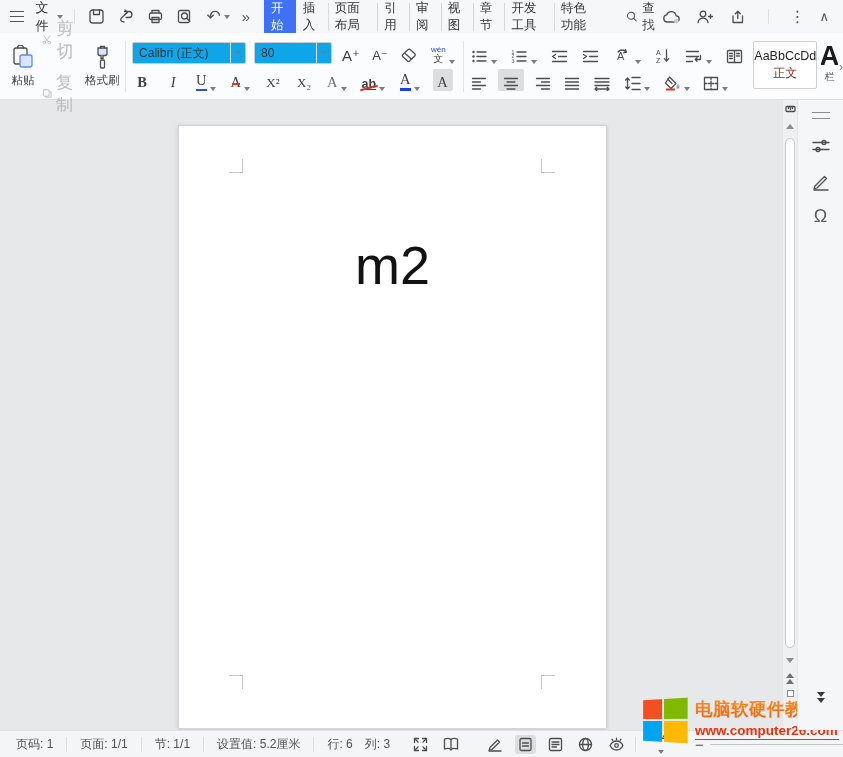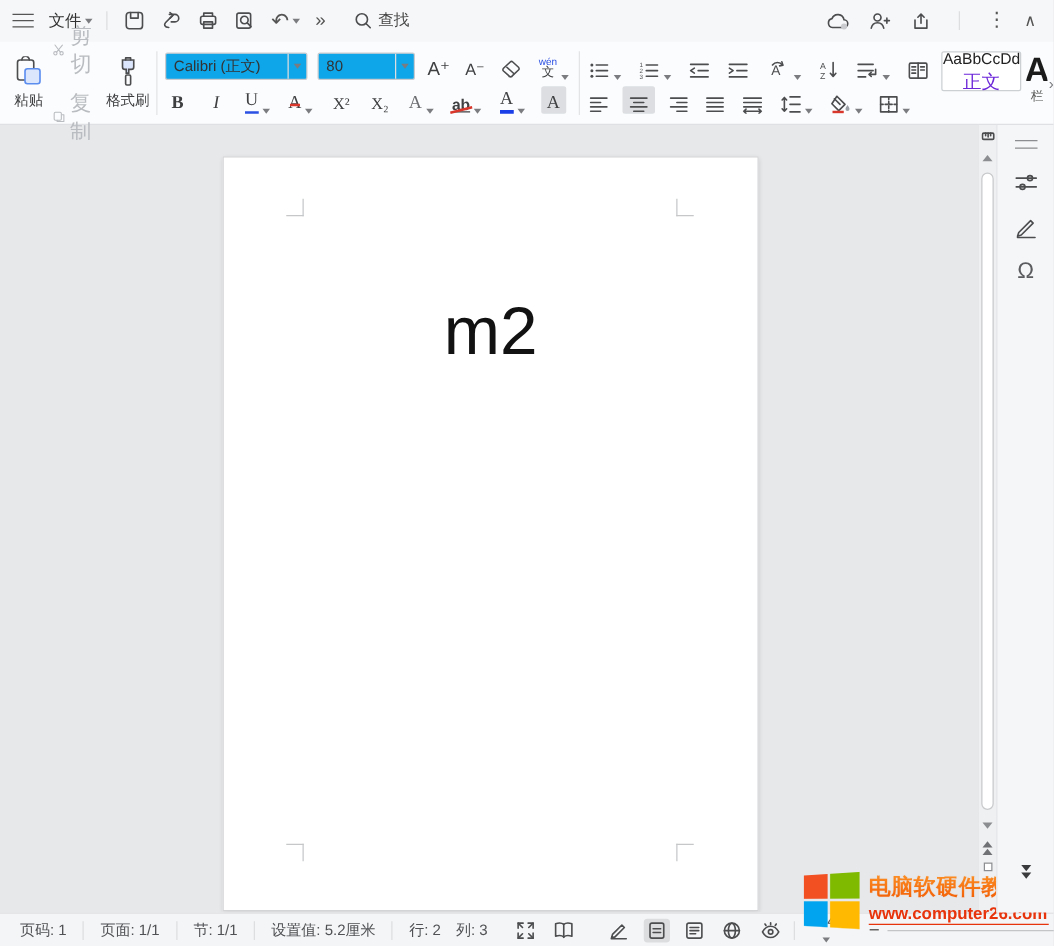--- a/index.html
+++ b/index.html
@@ -51,23 +51,23 @@
   .s-line{position:relative;}
   .s-line:after{content:"";position:absolute;left:1px;right:1px;top:55%;height:1.5px;background:#d9372c;}
   .c-line{border-bottom:3px solid #1a3ee8;}
   .hl-ab{position:relative;font-size:12.5px;font-weight:bold;color:#3f4042;text-decoration:underline;}
   .hl-ab:after{content:"";position:absolute;left:-2px;bottom:2px;width:18px;height:2px;background:#d9372c;transform:rotate(-14deg);}
   .phon{display:flex;flex-direction:column;align-items:center;line-height:1;}
   .phon .p1{font-size:8px;color:#2b50e3;}
   .phon .p2{font-size:10px;color:#3f4042;}
 
   
-  .stylebox{width:72px;height:32px;border:1px solid #cdd0d3;background:#fff;border-radius:2px;display:flex;flex-direction:column;align-items:center;justify-content:center;margin:4px 0 0 8px;}
+  .stylebox{width:72px;height:48px;border:1px solid #cdd0d3;background:#fff;border-radius:2px;display:flex;flex-direction:column;align-items:center;justify-content:center;margin:4px 0 0 8px;}
   .stylebox .l1{font-size:12.5px;color:#222;}
-  .stylebox .l2{font-size:15px;color:#6d28d9;margin-top:2px;}
+  .stylebox .l2{font-size:12px;color:#7f1d1d;margin-top:2px;}
   .newstyle{display:flex;flex-direction:column;align-items:center;margin:6px 0 0 4px;width:26px;overflow:hidden;}
   .newstyle .A{font-size:27px;font-weight:bold;color:#1b1b1b;line-height:1;}
   .gal-chev{align-self:center;font-size:12px;color:#7a7c7f;margin-left:1px;}
 
   
   .docarea{position:absolute;top:112px;left:0;width:797px;bottom:27px;background:var(--doc-bg);}
   .page{position:absolute;left:178px;top:13px;width:429px;height:604px;background:#fff;border:1px solid #d3d4d6;box-shadow:0 1px 4px rgba(0,0,0,.15);}
   .doc-text{margin-top:108px;text-align:center;font-size:54px;color:#121212;letter-spacing:0;}
   .crop{position:absolute;width:14px;height:14px;}
   .crop.tl{left:50px;top:33px;border-right:1px solid #c6c7c9;border-bottom:1px solid #c6c7c9;}
@@ -144,20 +144,31 @@
           <path class="ic" d="M10.8 10.3l3 3"></path>
         </svg>
     </span>
     <span class="btn">
       <span class="glyph" style="font-size:17px">↶</span>
       <span class="car"></span>
     </span>
     <span class="glyph">»</span>
   </div>
 
+  <div class="tabs">
+    <span class="tab active">开始</span>
+    <span class="tab">插入</span>
+    <span class="tab">页面布局</span>
+    <span class="tab">引用</span>
+    <span class="tab">审阅</span>
+    <span class="tab">视图</span>
+    <span class="tab">章节</span>
+    <span class="tab">开发工具</span>
+    <span class="tab">特色功能</span>
+  </div>
 
   <div class="search">
     <svg width="15" height="15" viewBox="0 0 15 15">
         <circle class="ic" cx="6.5" cy="6.5" r="4.5"></circle>
         <path class="ic" d="M10 10l3.2 3.2"></path>
       </svg>
     <span>查找</span>
   </div>
 
   <div class="mb-right">
@@ -482,21 +493,21 @@
 
 <div class="statusbar">
   <span class="st-item">页码: 1</span>
   <div class="vsep"></div>
   <span class="st-item">页面: 1/1</span>
   <div class="vsep"></div>
   <span class="st-item">节: 1/1</span>
   <div class="vsep"></div>
   <span class="st-item">设置值: 5.2厘米</span>
   <div class="vsep"></div>
-  <span class="st-item">行: 2</span>
+  <span class="st-item">行: 6</span>
   <span class="st-item">列: 3</span>
 
   <div class="st-icons">
     <span class="st-btn">
       <svg width="15" height="15" viewBox="0 0 15 15">
           <path class="ic" d="M5.5 1.5H1.5v4M9.5 1.5h4v4M5.5 13.5h-4v-4M9.5 13.5h4v-4"></path>
           <path class="ic" d="M1.5 1.5l3.5 3.5M13.5 1.5L10 5M1.5 13.5L5 10M13.5 13.5L10 10"></path>
         </svg>
     </span>
     <span class="st-btn">

